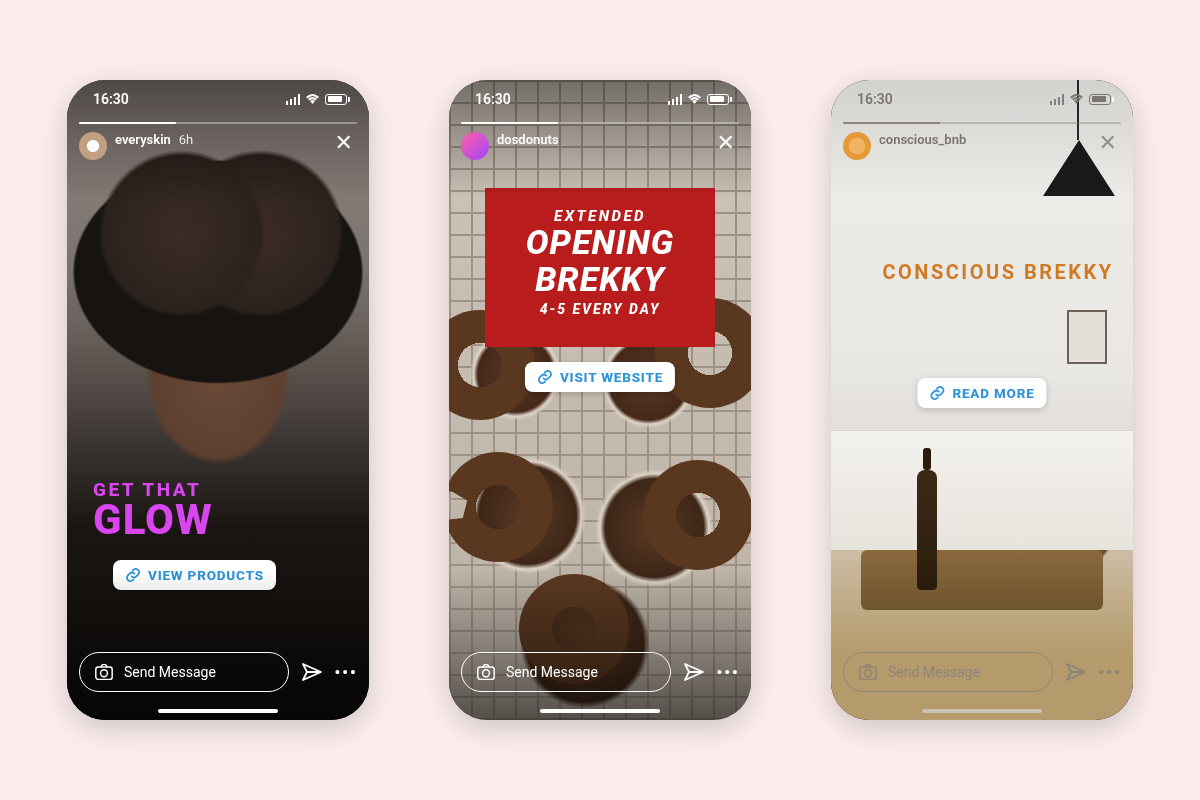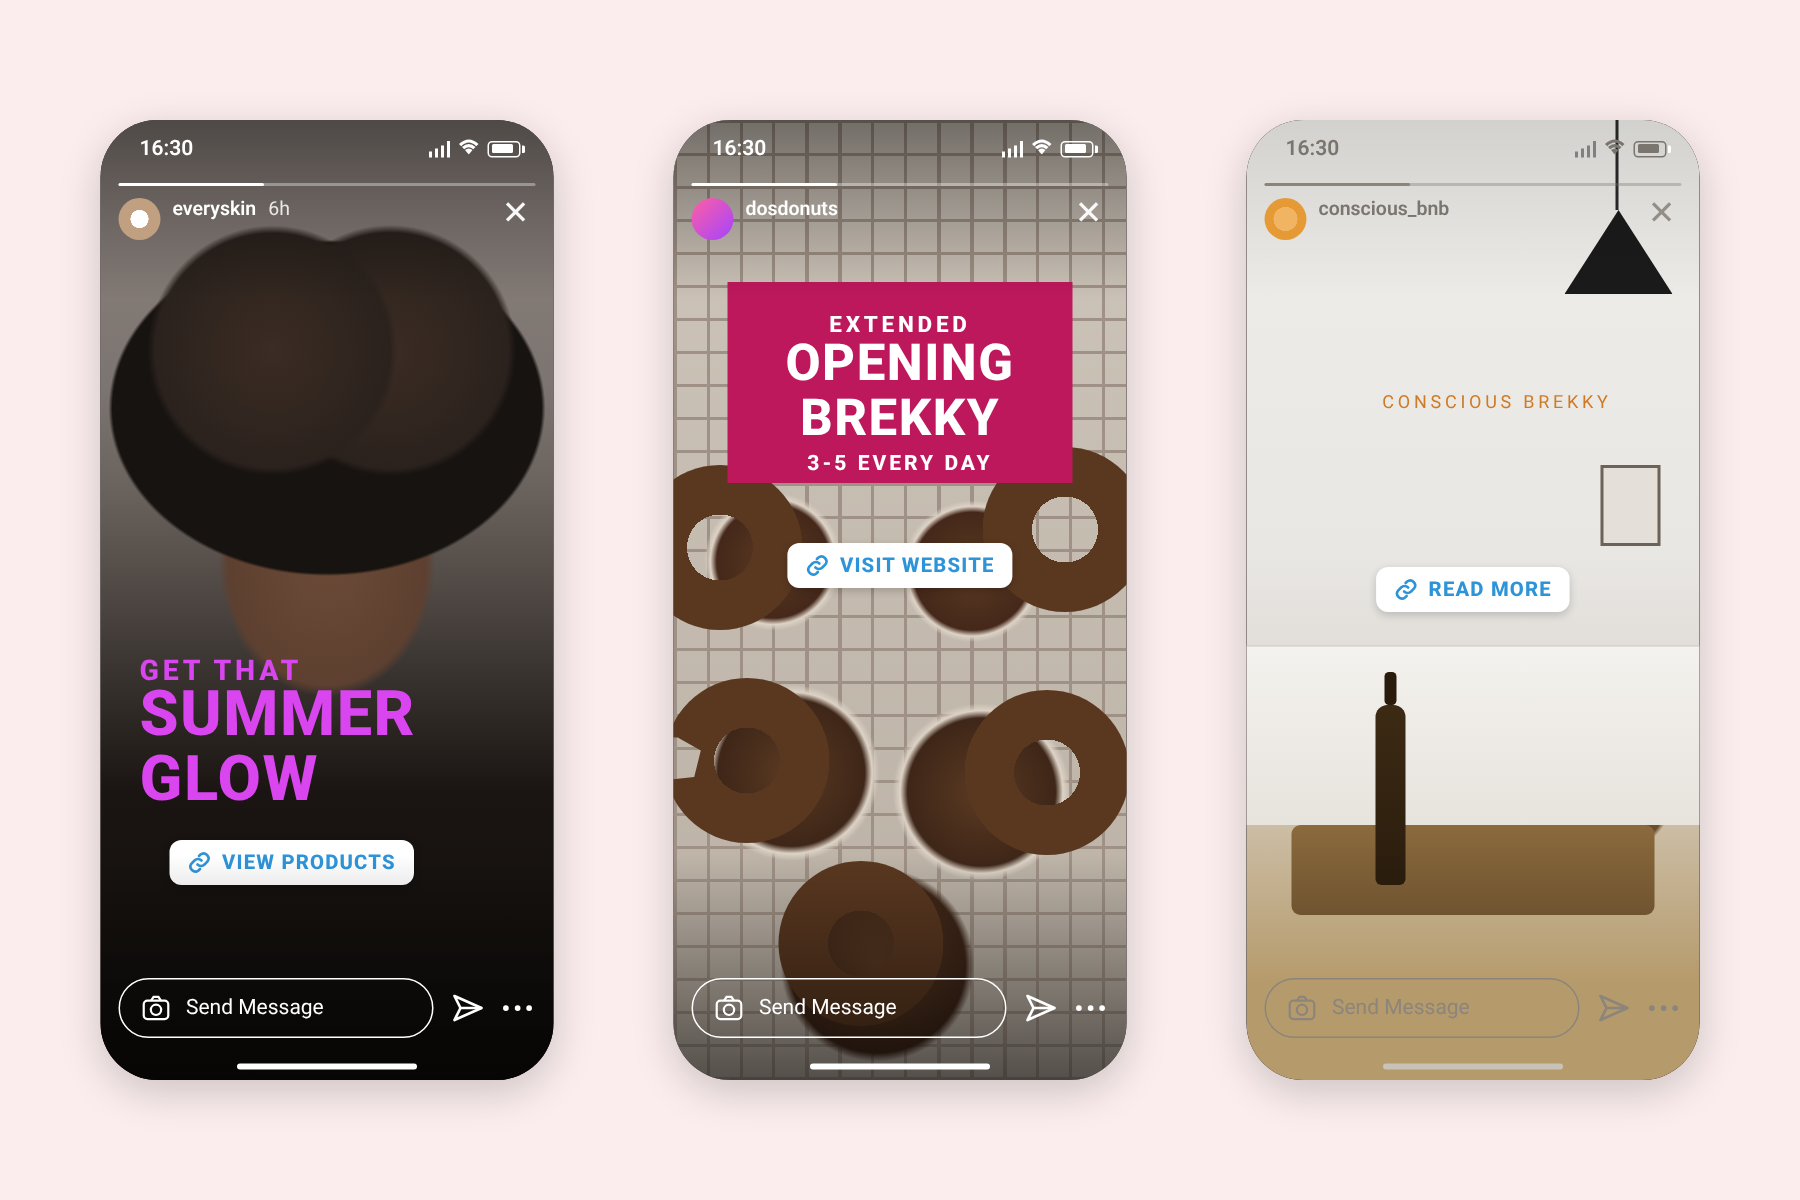--- a/index.html
+++ b/index.html
@@ -113,33 +113,33 @@
   .headline1 {
     position:absolute; left:26px; bottom:178px; color:#d946ef;
     line-height:1.02;
   }
   .headline1 .l1{font-size:19px; font-weight:800; letter-spacing:2.5px;}
   .headline1 .l2{font-size:42px; font-weight:800; letter-spacing:1px;}
   .headline1 .l3{font-size:42px; font-weight:800; letter-spacing:1px;}
 
   .banner2 {
     position:absolute; top:108px; left:36px; right:36px;
-    background:#be185d; color:#fff; text-align:center;
-    padding:20px 14px 5px; line-height:1.08;
+    background:#b91c1c; color:#fff; text-align:center;
+    padding:20px 14px 30px; line-height:1.08;font-style:italic;
   }
   .banner2 .b1{font-size:15px; font-weight:800; letter-spacing:2.5px;}
   .banner2 .b2{font-size:34px; font-weight:800; letter-spacing:1px;}
   .banner2 .b3{font-size:34px; font-weight:800; letter-spacing:1px;}
   .banner2 .b4{font-size:14px; font-weight:800; letter-spacing:2px; margin-top:4px;}
 
   .headline3 {
     position:absolute; top:182px; left:0; right:0; text-align:center;
     color:#cf7a24; line-height:1.05;
   }
-  .headline3 .l1{font-size:12px; font-weight:400; letter-spacing:2.5px;margin-left:32px;}
+  .headline3 .l1{font-size:20px; font-weight:700; letter-spacing:2.5px;margin-left:32px;}
   .headline3 .l2{font-size:34px; font-weight:800; letter-spacing:1px;}
 
   
   .link-sticker {
     position:absolute; left:50%; transform:translateX(-50%);
     background:#fff; color:#2e94d8; border-radius:8px;
     padding:7px 12px; font-size:13.5px; font-weight:800; letter-spacing:.8px;
     display:flex; align-items:center; gap:7px;
     box-shadow:0 2px 6px rgba(0,0,0,.18);
   }
@@ -204,21 +204,20 @@
       <div class="avatar av1"></div>
       <span class="uname">everyskin</span>
       <span class="time-ago">6h</span>
       <span class="head-spacer"></span>
       <span class="close-x">✕</span>
     </div>
   </div>
 
   <div class="headline1">
     <div class="l1">GET THAT</div>
-    <div class="l2">SUMMER</div>
     <div class="l3">GLOW</div>
   </div>
 
   <div class="link-sticker ls1">
     <span class="link-ico">
       <svg viewBox="0 0 24 24" width="16" height="16" fill="none" stroke="#2e94d8" stroke-width="2.6" stroke-linecap="round">
           <path d="M10 14a5 5 0 0 0 7 0l3-3a5 5 0 0 0-7-7l-1.5 1.5"></path>
           <path d="M14 10a5 5 0 0 0-7 0l-3 3a5 5 0 0 0 7 7l1.5-1.5"></path>
         </svg>
     </span>
@@ -286,21 +285,21 @@
       <span class="time-ago"></span>
       <span class="head-spacer"></span>
       <span class="close-x">✕</span>
     </div>
   </div>
 
   <div class="banner2">
     <div class="b1">EXTENDED</div>
     <div class="b2">OPENING</div>
     <div class="b3">BREKKY</div>
-    <div class="b4">3-5 EVERY DAY</div>
+    <div class="b4">4-5 EVERY DAY</div>
   </div>
 
   <div class="link-sticker ls2">
     <span class="link-ico">
       <svg viewBox="0 0 24 24" width="16" height="16" fill="none" stroke="#2e94d8" stroke-width="2.6" stroke-linecap="round">
           <path d="M10 14a5 5 0 0 0 7 0l3-3a5 5 0 0 0-7-7l-1.5 1.5"></path>
           <path d="M14 10a5 5 0 0 0-7 0l-3 3a5 5 0 0 0 7 7l1.5-1.5"></path>
         </svg>
     </span>
     <span>VISIT WEBSITE</span>

